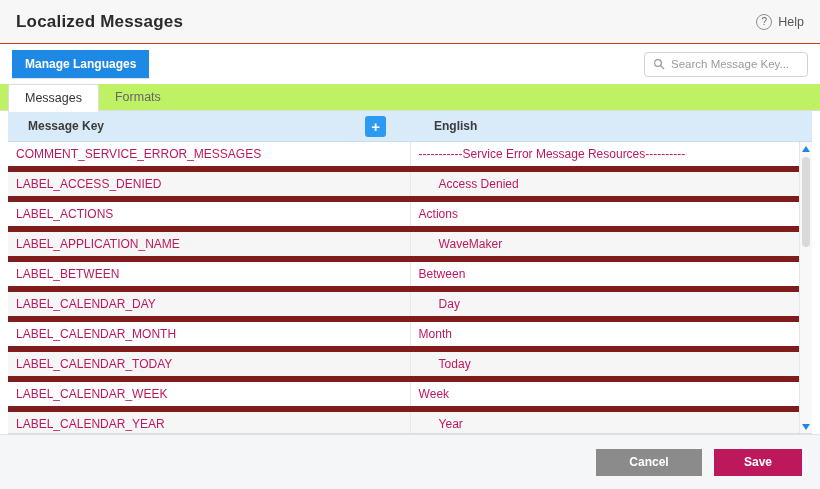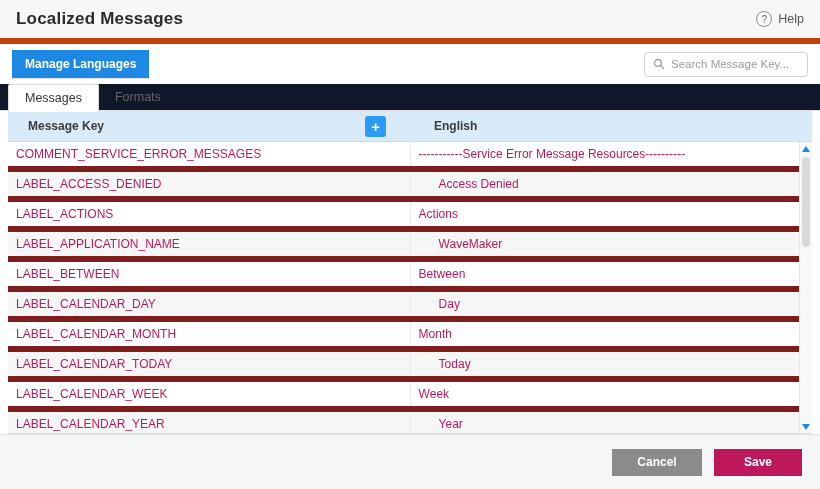--- a/index.html
+++ b/index.html
@@ -6,21 +6,21 @@
   html, body { width:820px; height:489px; }
   body {
     font-family:"Liberation Sans","DejaVu Sans",sans-serif;
     color:#333; background:#fff; overflow:hidden;
     -webkit-font-smoothing:antialiased;
   }
   .app { width:820px; height:489px; display:flex; flex-direction:column; background:#fff; }
 
   
   .header {
-    height:44px; flex:0 0 44px; background:#f7f7f7; border-bottom:6px solid #c2410c;
+    height:44px; flex:0 0 44px; background:#f7f7f7; border-bottom:1px solid #c2410c;
     display:flex; align-items:center; justify-content:space-between; padding:0 16px;
   }
   .page-title { font-size:17px; font-weight:bold; color:#2b2b2b; letter-spacing:.2px; }
   .help { display:flex; align-items:center; gap:6px; color:#555; font-size:12.5px; cursor:pointer; }
   .help-circle {
     width:16px; height:16px; border:1px solid #8f8f8f; border-radius:50%;
     display:flex; align-items:center; justify-content:center; font-size:10px; color:#666;
   }
 
   
@@ -39,21 +39,21 @@
   }
   .search-box input {
     border:none; outline:none; width:100%; font-size:11.5px; color:#333;
     font-family:inherit; background:transparent;
   }
   .search-box input::placeholder { color:#9a9a9a; }
 
   
   .tabs {
     height:27px; flex:0 0 27px; display:flex; align-items:flex-start;
-    padding:0 0 0 8px; border-bottom:1px solid #dcdcdc; background:#0f172a;
+    padding:0 0 0 8px; border-bottom:1px solid #dcdcdc; background:#bef264;
   }
   .tab {
     font-size:12.5px; padding:6px 16px 6px 16px; color:#666; cursor:pointer; position:relative;
   }
   .tab.active {
     color:#333; background:#fff;
     border:1px solid #dcdcdc; border-bottom:1px solid #fff; margin-bottom:-1px;
     border-radius:2px 2px 0 0;
   }
 
@@ -95,21 +95,21 @@
   .sb-btn { width:13px; height:13px; display:flex; align-items:center; justify-content:center; cursor:pointer; }
   .tri-up { width:0; height:0; border-left:4px solid transparent; border-right:4px solid transparent; border-bottom:6px solid #1e88e5; }
   .tri-down { width:0; height:0; border-left:4px solid transparent; border-right:4px solid transparent; border-top:6px solid #1e88e5; }
   .sb-thumb { position:absolute; top:15px; right:2px; width:8px; height:90px; background:#d9d9d9; border-radius:4px; cursor:grab; }
 
   
   .footer {
     height:55px; flex:0 0 55px; background:#f5f6f7; border-top:1px solid #e2e2e2;
     display:flex; align-items:center; justify-content:flex-end; gap:12px; padding:0 18px;
   }
-  .btn-cancel { background:#8b8b8b; color:#fff; font-size:12px; font-weight:bold; width:90px; height:27px; }
+  .btn-cancel { background:#8b8b8b; color:#fff; font-size:12px; font-weight:bold; width:106px; height:27px; }
   .btn-save { background:#be185d; color:#fff; font-size:12px; font-weight:bold; width:88px; height:27px; }
 </style>
 </head>
 <body>
 
 <div class="app">
 
   <div class="header">
     <div class="page-title">Localized Messages</div>
     <div class="help">

